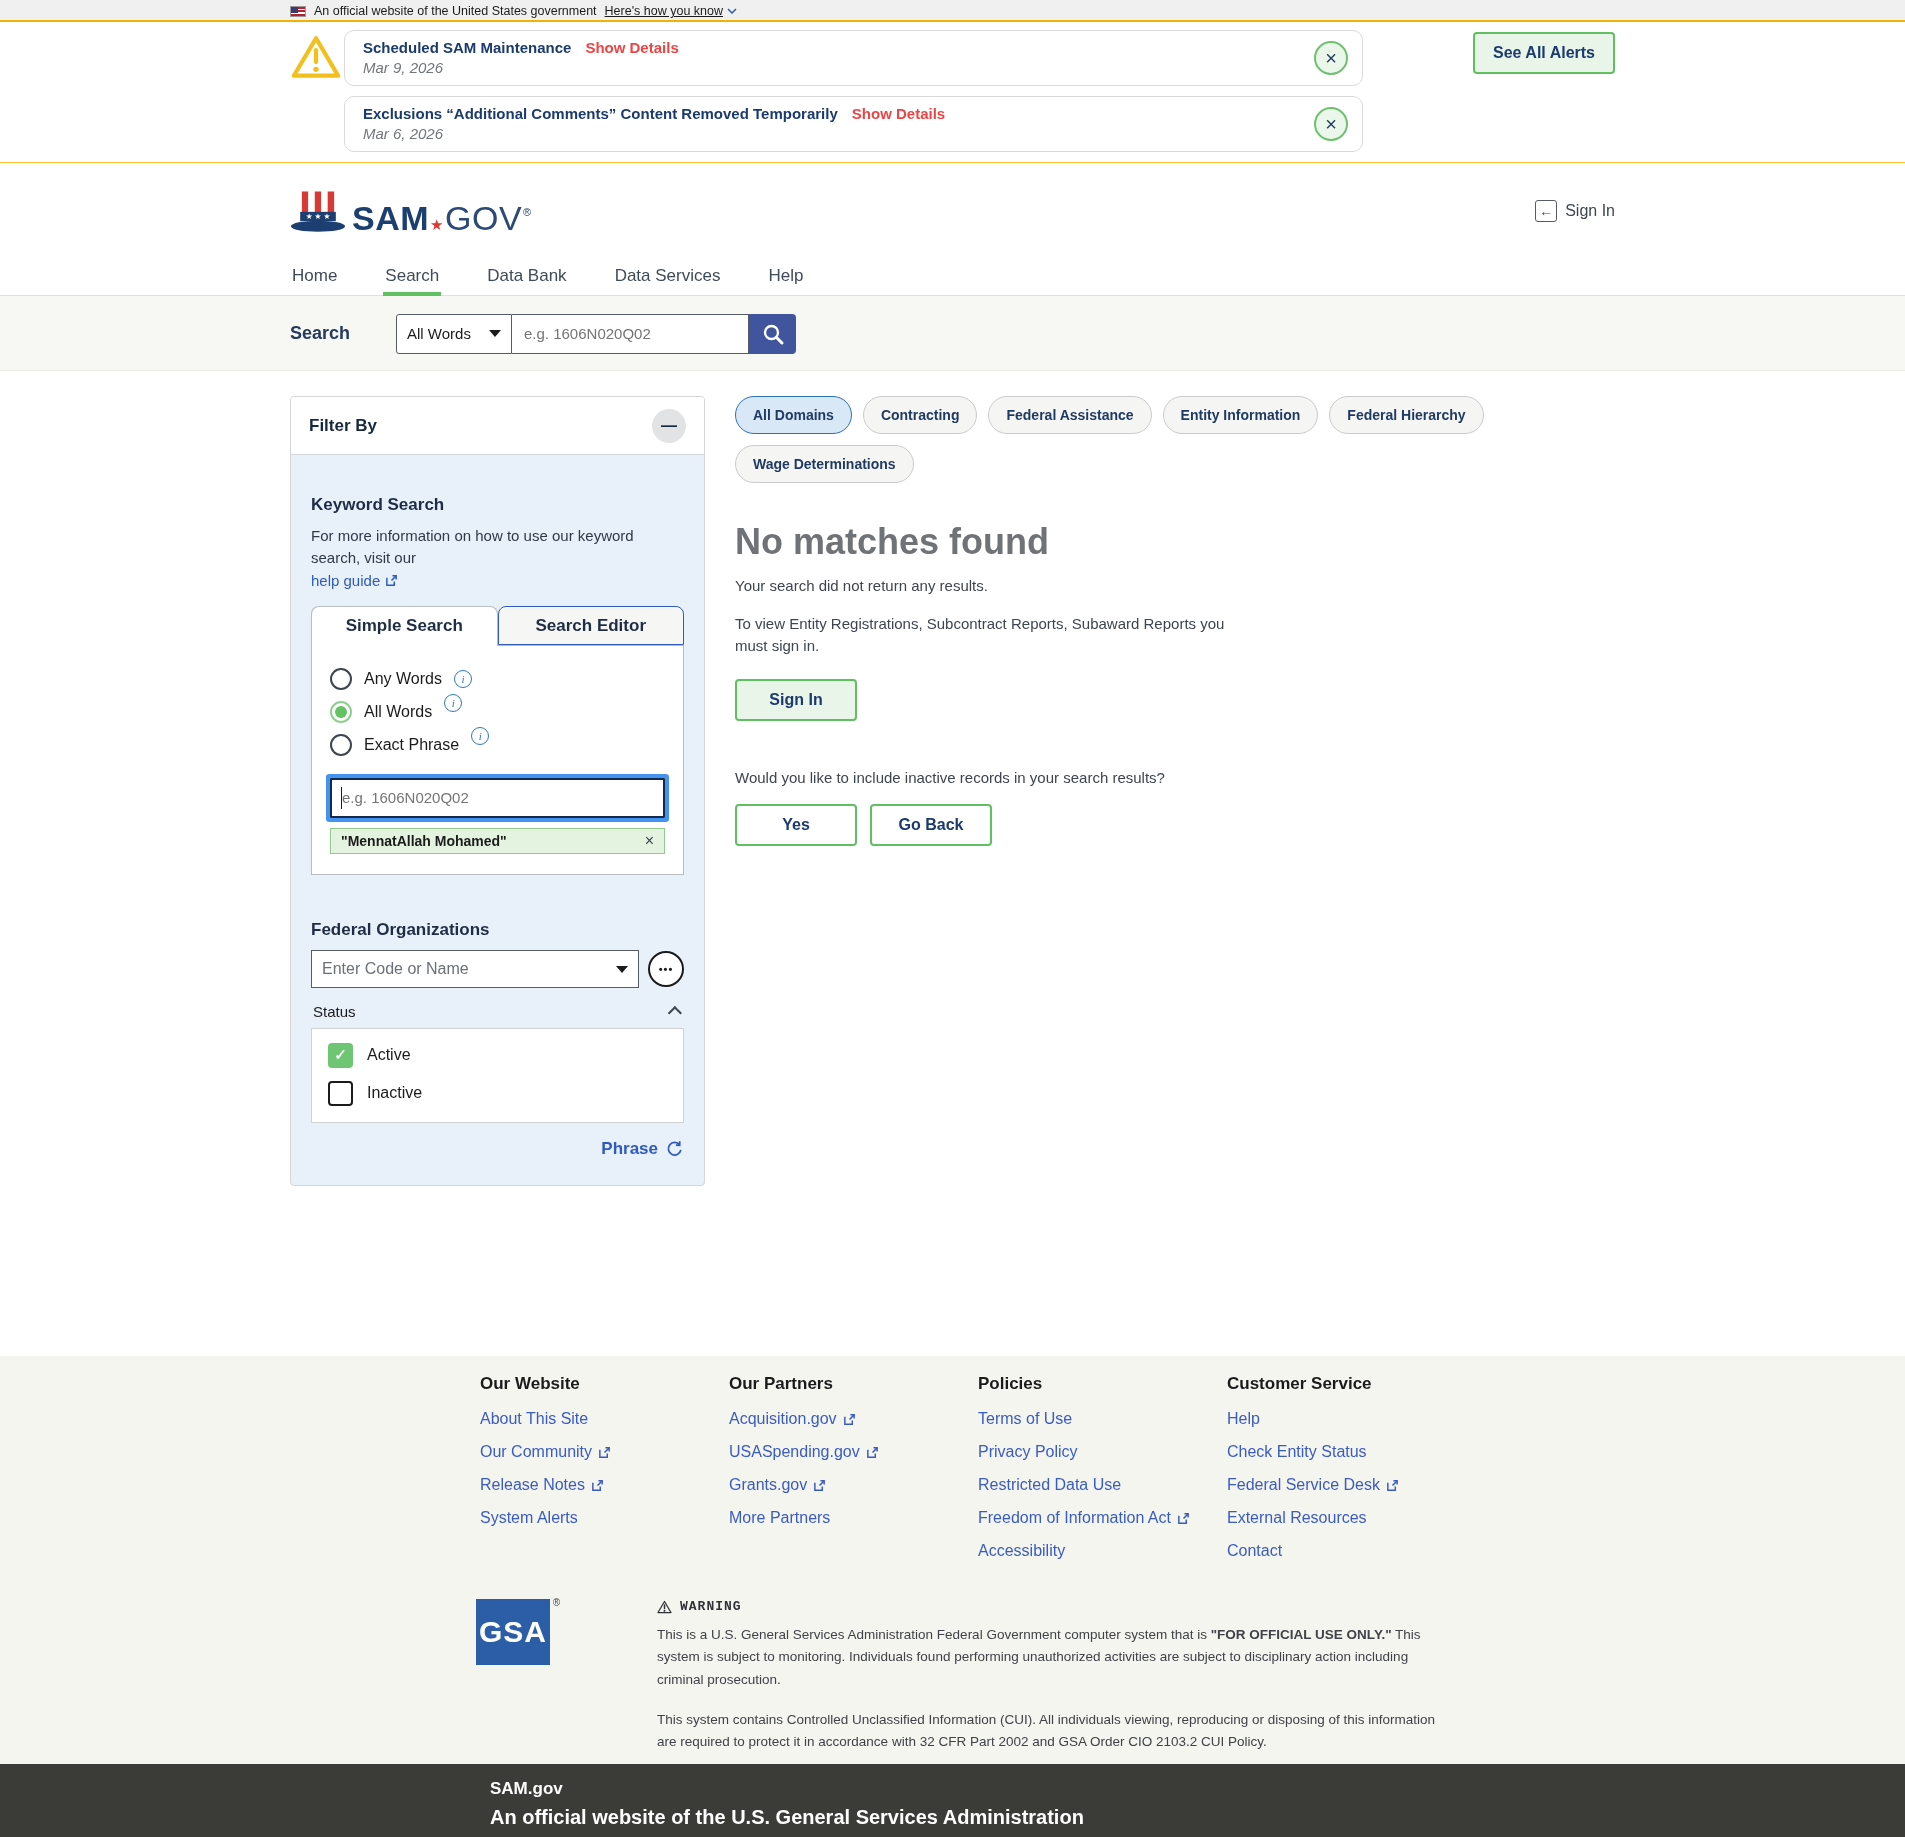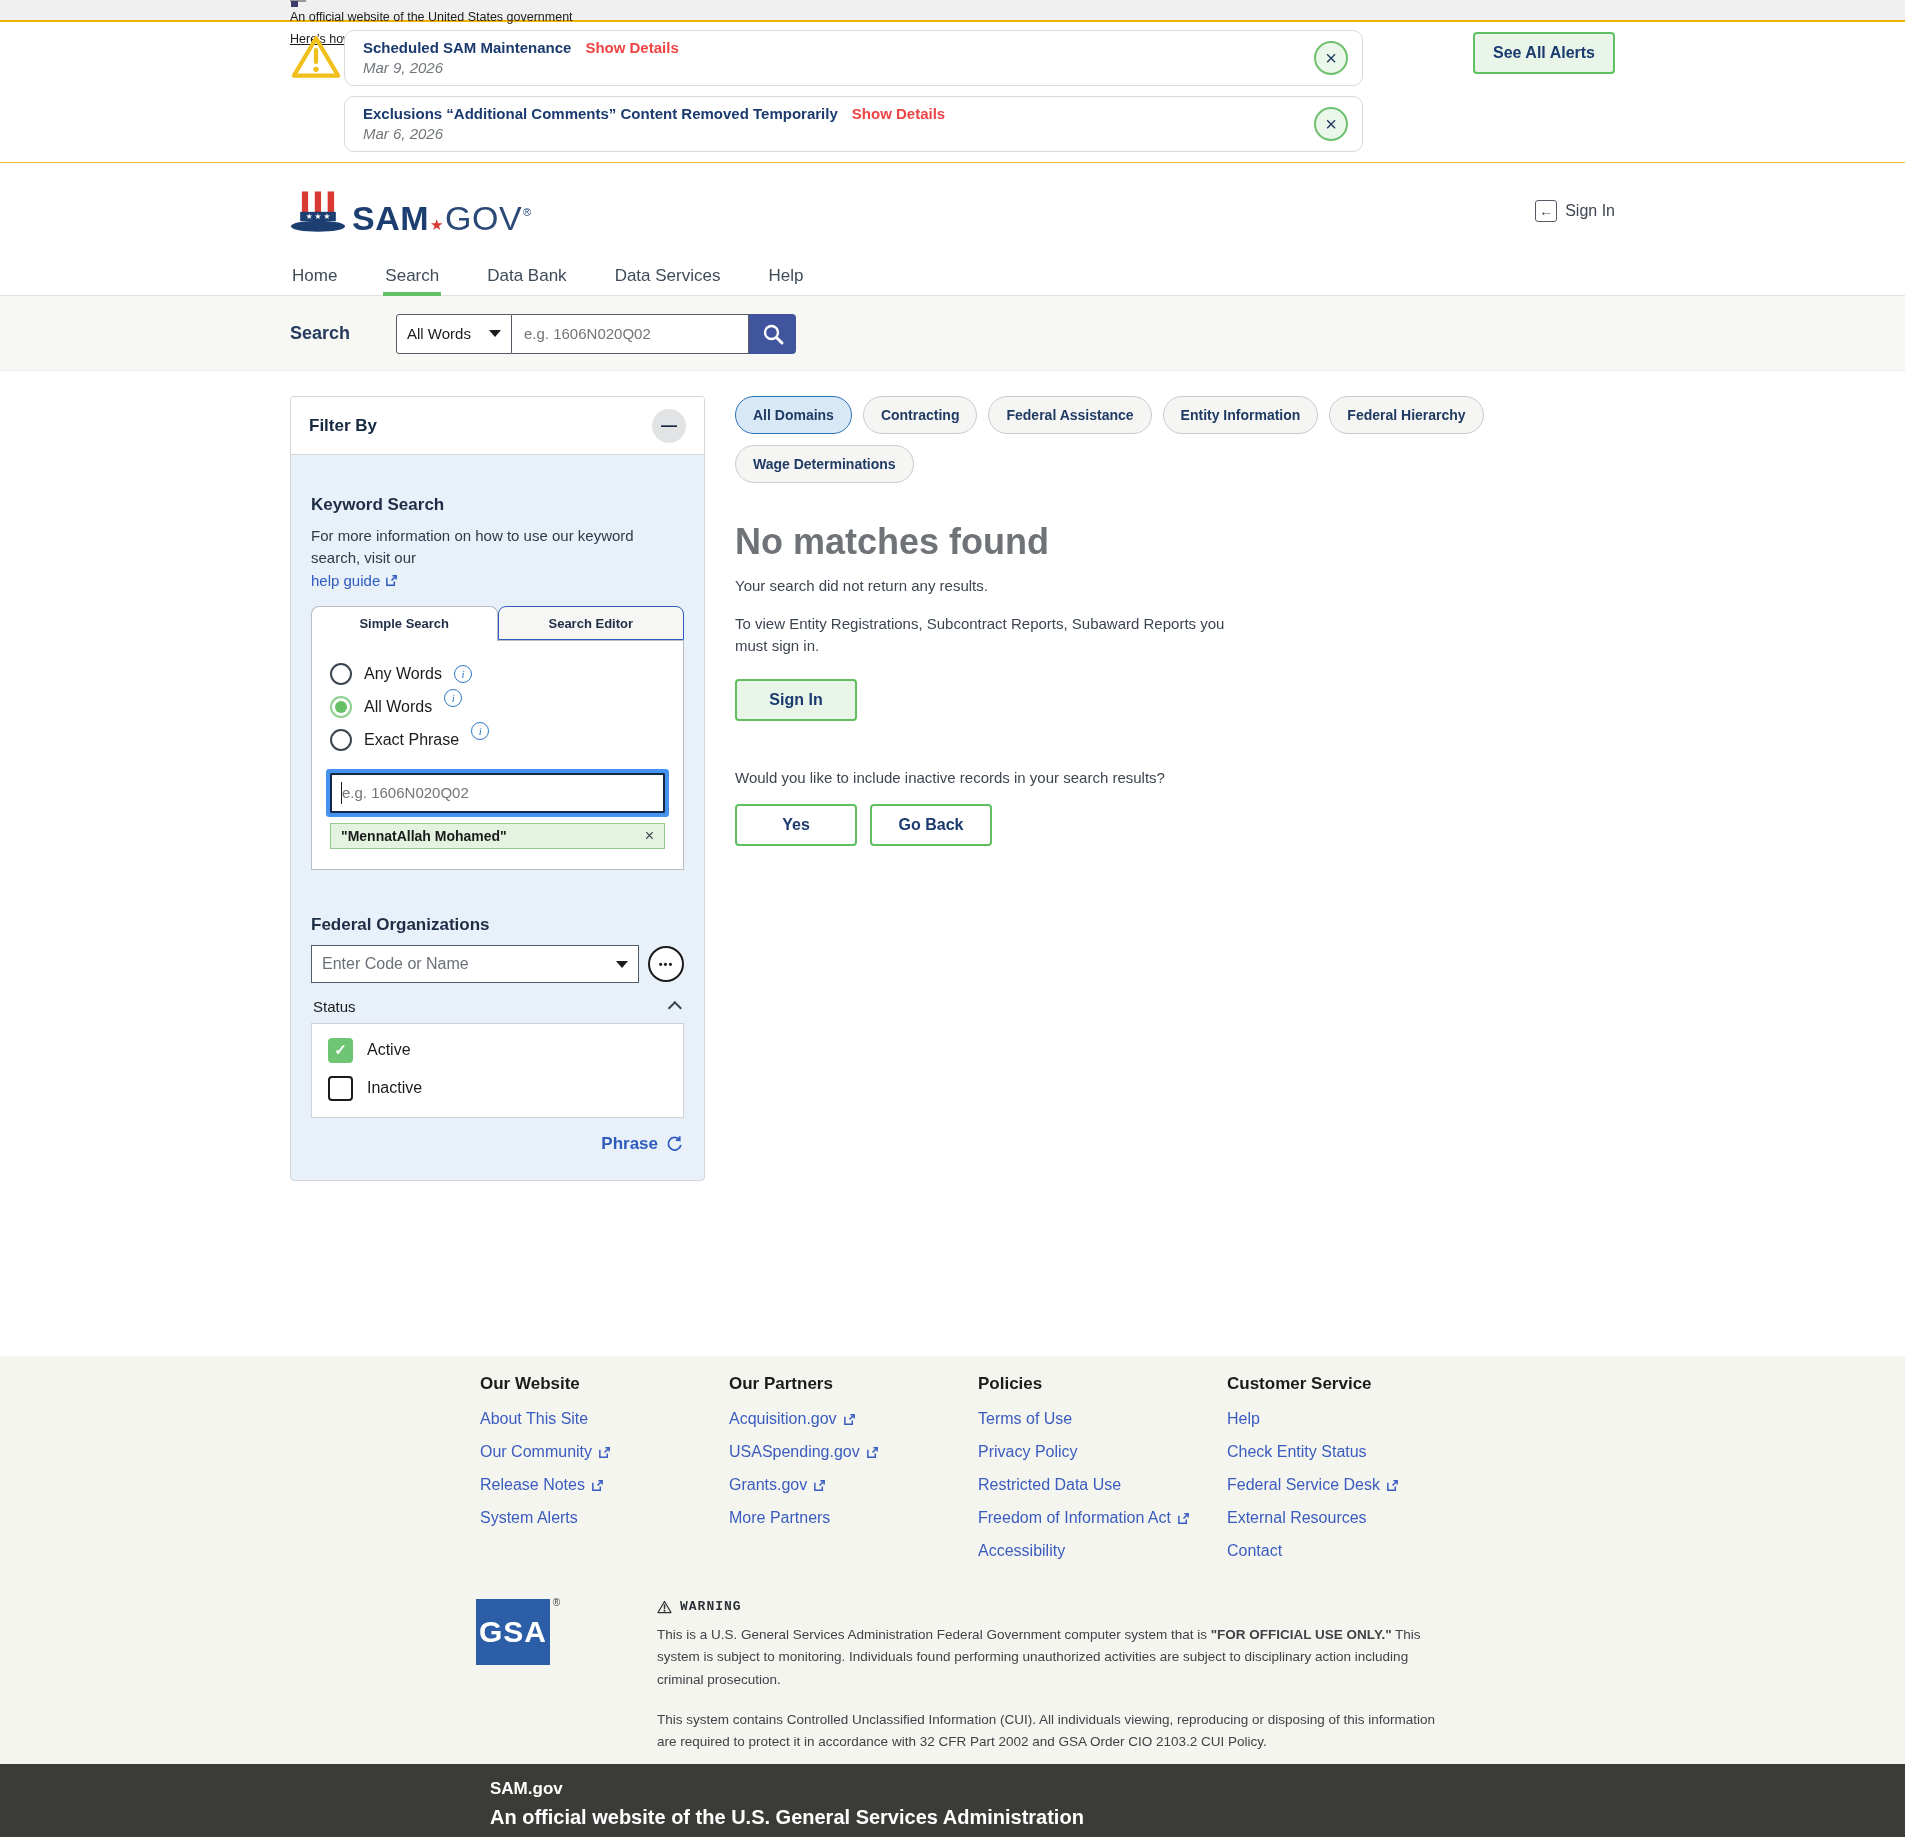--- a/index.html
+++ b/index.html
@@ -1,21 +1,21 @@
 <!DOCTYPE html>
 <html><head>
 <meta charset="utf-8">
 <style>
   * { margin:0; padding:0; box-sizing:border-box; }
   html,body { width:1905px; height:1837px; background:#fff; font-family:"Liberation Sans",sans-serif; color:#3d4551; overflow:hidden; }
   .container { width:1325px; margin:0 auto; position:relative; }
 
   
   .gov-banner { background:#f0f0f0; height:22px; border-bottom:2px solid #f0b400; font-size:12.5px; color:#1b1b1b; }
-  .gov-banner .container { display:flex; height:22px; gap:8px;flex-direction:column; }
+  .gov-banner .container { display:flex; align-items:center; height:22px; gap:8px; }
   .flag { width:16px; height:11px; position:relative; background:repeating-linear-gradient(#b22234 0 2px,#fff 2px 3.5px); border:0.5px solid #999; }
   .flag::after { content:""; position:absolute; left:0; top:0; width:7px; height:6px; background:#3c3b6e; }
   .gov-banner a { color:#1b1b1b; text-decoration:underline; cursor:pointer; display:inline-flex; align-items:center; gap:4px; }
 
   
   .alerts-section { background:#fff; padding:8px 0 10px; border-bottom:1px solid #ffbe2e; }
   .alerts-flex { display:flex; align-items:flex-start; }
   .alert-tri { width:54px; padding-top:4px; flex:0 0 54px; }
   .alert-cards { width:1019px; display:flex; flex-direction:column; gap:10px; }
   .alert-card { position:relative; border:1px solid #d9dadb; border-radius:10px; padding:8px 64px 9px 18px; background:#fff; }
@@ -63,21 +63,21 @@
   
   .filter-panel { width:415px; flex:0 0 415px; border:1px solid #d4d6d8; border-radius:4px; background:#e8f0f9; overflow:hidden; }
   .filter-head { background:#fff; border-bottom:1px solid #d4d6d8; height:58px; display:flex; align-items:center; justify-content:space-between; padding:0 18px; }
   .filter-title { font-size:17px; font-weight:bold; color:#16283f; }
   .collapse-btn { width:34px; height:34px; border-radius:50%; background:#e1e3e5; border:none; color:#16283f; font-size:16px; font-weight:bold; cursor:pointer; line-height:34px; text-align:center; }
   .filter-body { padding:40px 20px 26px; }
   .kw-heading { font-size:17px; font-weight:bold; color:#1e2c45; margin-bottom:10px; }
   .kw-info { font-size:15px; color:#2f3a47; line-height:1.45; }
   .help-link { color:#2f5bbf; text-decoration:none; cursor:pointer; display:inline-flex; align-items:center; gap:5px; font-size:15px; margin-top:3px; }
   .kw-tabs { display:flex; margin-top:16px; position:relative; z-index:2; }
-  .kw-tab { flex:1; text-align:center; font-size:13px; font-weight:bold; color:#1e2c45; padding:9px 4px 8px; border-radius:8px 8px 0 0; cursor:pointer; }
+  .kw-tab { flex:1; text-align:center; font-size:17px; font-weight:bold; color:#1e2c45; padding:9px 4px 8px; border-radius:8px 8px 0 0; cursor:pointer; }
   .kw-tab.active { background:#fff; border:1px solid #b9bdc1; border-bottom:none; }
   .kw-tab.inactive { background:#f6f7f4; border:1px solid #2f5bbf; margin-bottom:1px; }
   .kw-box { background:#fff; border:1px solid #b9bdc1; margin-top:-1px; padding:22px 18px 20px; position:relative; z-index:1; }
   .radio-row { display:flex; align-items:center; gap:12px; margin-bottom:11px; position:relative; }
   .radio { width:22px; height:22px; border-radius:50%; border:2px solid #3d4551; background:#fff; flex:0 0 22px; }
   .radio.checked { border-color:#8ed08e; position:relative; }
   .radio.checked::after { content:""; position:absolute; left:3px; top:3px; width:12px; height:12px; border-radius:50%; background:#64c164; }
   .radio-label { font-size:16px; color:#1b1b1b; }
   .info-icon { width:18px; height:18px; border-radius:50%; border:1.5px solid #2e78c2; color:#2e78c2; font-size:11px; font-style:italic; font-family:"Liberation Serif",serif; display:inline-flex; align-items:center; justify-content:center; cursor:pointer; }
   .info-raised { transform:translateY(-9px); }

